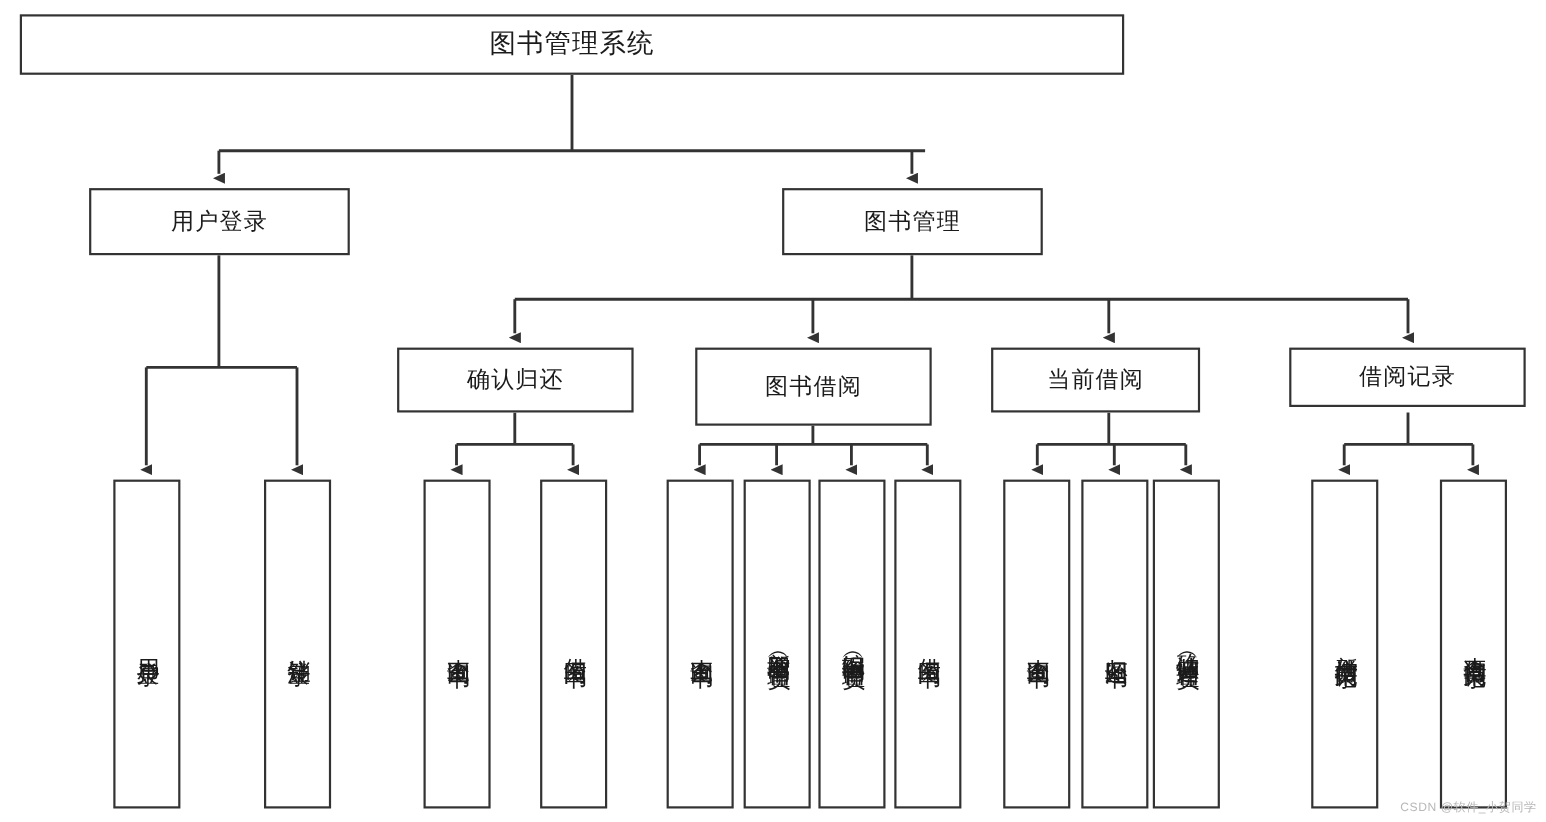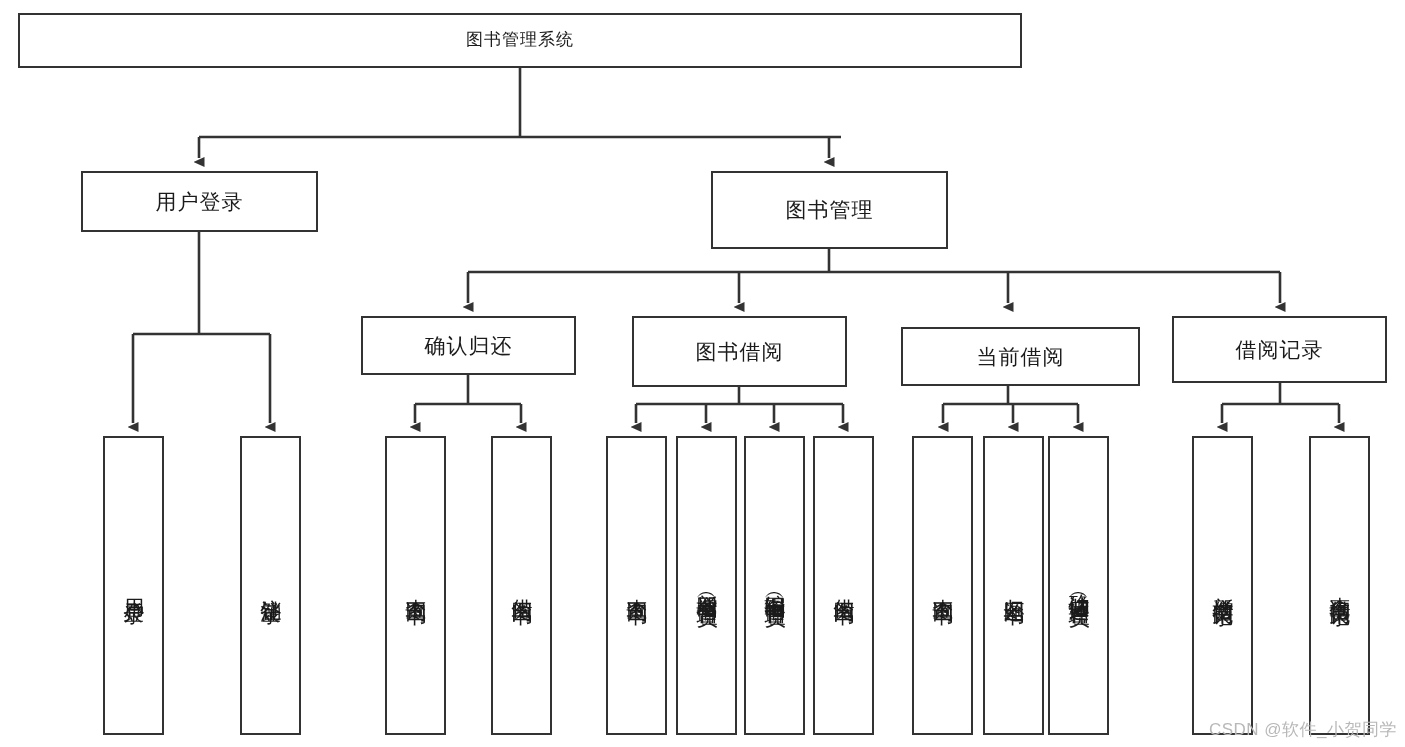--- a/index.html
+++ b/index.html
@@ -51,27 +51,27 @@
     align-items: center;
     justify-content: center;
     white-space: nowrap;
   }
   .node.vert .label {
     writing-mode: vertical-rl;
     text-orientation: upright;
     display: block;
   }
   #root-node {
-    font-size: 17px;
+    font-size: 24px;
   }
   #watermark {
     position: absolute;
     right: 8px;
     bottom: 6px;
-    font-size: 17px;
+    font-size: 11px;
     color: #b8b8b8;
     letter-spacing: 0.5px;
     white-space: nowrap;
     user-select: none;
   }
 </style>
 </head>
 <body>
 
 <div id="diagram-root">
@@ -126,34 +126,34 @@
     </g>
   </svg>
 
   <div class="node horiz" id="root-node" style="left:18px; top:13px; width:1004px; height:55px;">
     <span class="label">图书管理系统</span>
   </div>
 
   <div class="node horiz" style="left:81px; top:171px; width:237px; height:61px;">
     <span class="label">用户登录</span>
   </div>
-  <div class="node horiz" style="left:711px; top:171px; width:237px; height:78px;">
+  <div class="node horiz" style="left:711px; top:171px; width:237px; height:61px;">
     <span class="label">图书管理</span>
   </div>
 
   <div class="node horiz" style="left:361px; top:316px; width:215px; height:59px;">
     <span class="label">确认归还</span>
   </div>
   <div class="node horiz" style="left:632px; top:316px; width:215px; height:71px;">
     <span class="label">图书借阅</span>
   </div>
-  <div class="node horiz" style="left:901px; top:327px; width:239px; height:59px;">
+  <div class="node horiz" style="left:901px; top:316px; width:190px; height:59px;">
     <span class="label">当前借阅</span>
   </div>
-  <div class="node horiz" style="left:1172px; top:316px; width:215px; height:67px;">
+  <div class="node horiz" style="left:1172px; top:316px; width:215px; height:54px;">
     <span class="label">借阅记录</span>
   </div>
 
   <div class="node vert" style="left:103px; top:436px; width:61px; height:299px;">
     <span class="label">用户登录</span>
   </div>
   <div class="node vert" style="left:240px; top:436px; width:61px; height:299px;">
     <span class="label">注销登录</span>
   </div>
 

